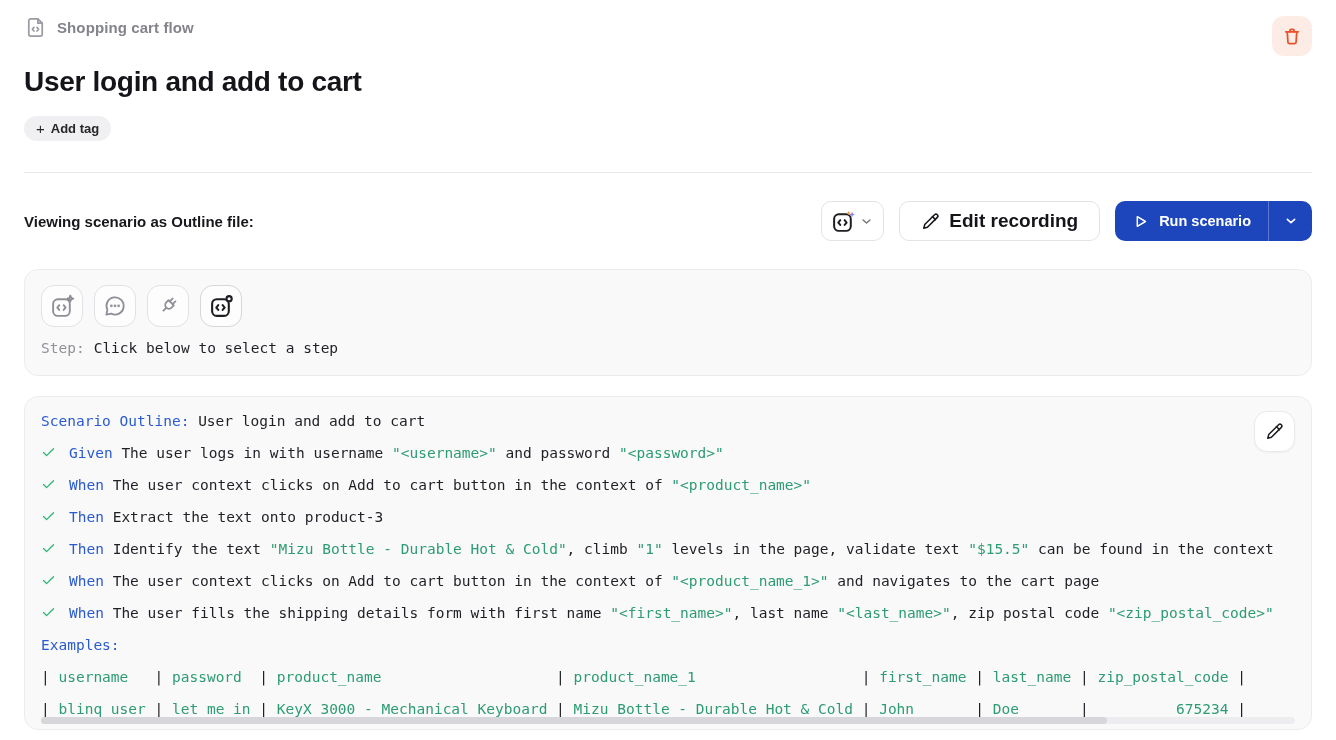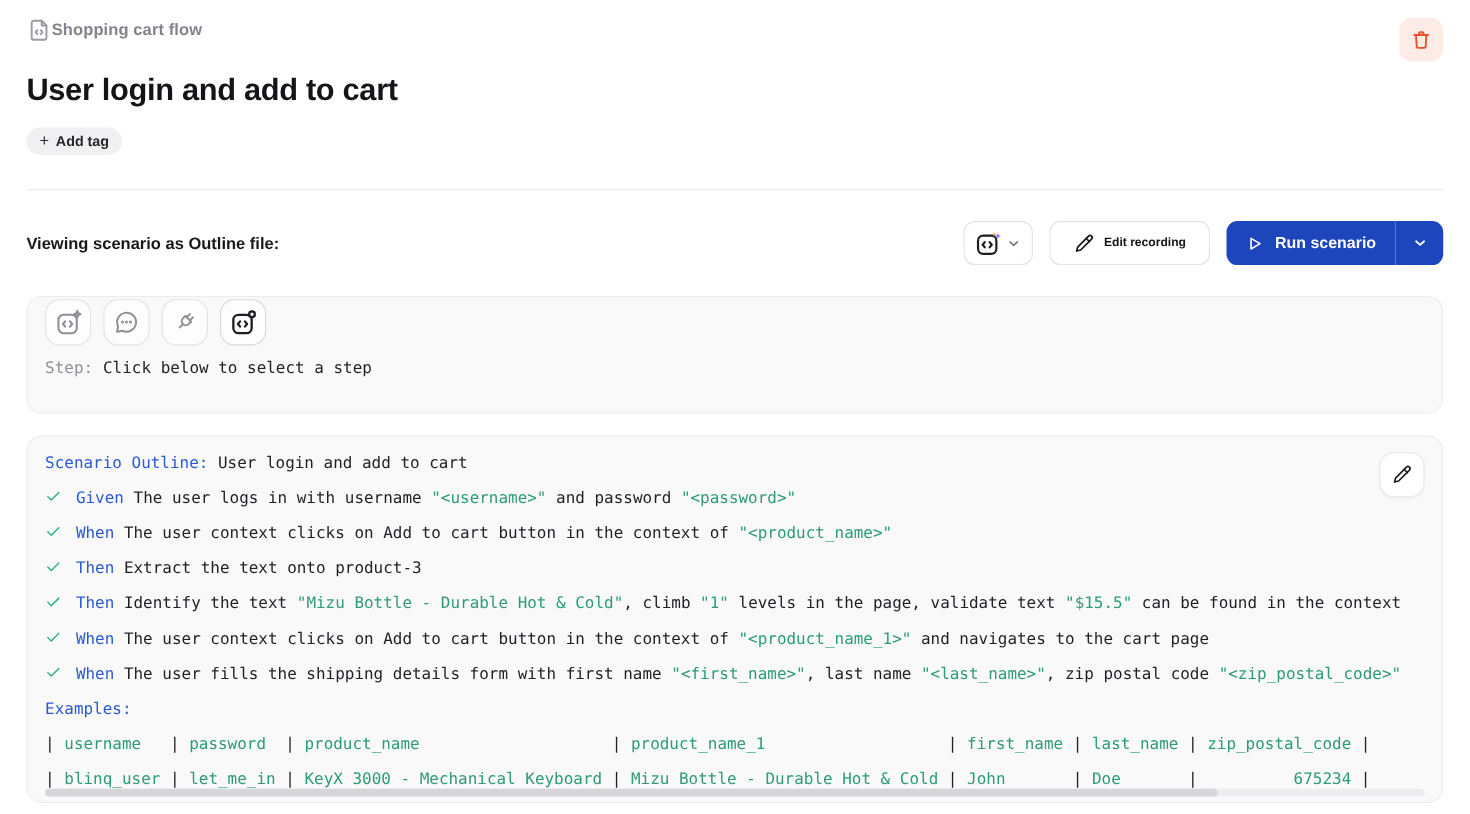--- a/index.html
+++ b/index.html
@@ -1,51 +1,51 @@
 <!DOCTYPE html>
 <html style="--keyword-blue: #2b5ad0; --string-green: #2d9c72; --check-green: #30b277; --run-button-blue: #1d46bd; --danger-orange: #e8512b; --danger-bg: #fdece5;"><head>
 <meta charset="utf-8">
 <style>
   * { margin:0; padding:0; box-sizing:border-box; }
   html,body { width:1336px; height:740px; overflow:hidden; background:#ffffff; }
   body { font-family:"Liberation Sans", sans-serif; color:#17171c; padding:0 24px; }
 
   
   .header-row { display:flex; justify-content:space-between; align-items:flex-start; padding-top:16px; }
-  .breadcrumb { display:flex; align-items:center; color:#83838c; cursor:pointer; }
+  .breadcrumb { display:flex; align-items:center; gap:10px; color:#83838c; cursor:pointer; }
   .bc-icon { display:flex; color:#9a9aa2; }
   .bc-text { font-size:15px; font-weight:600; letter-spacing:.1px; }
   .trash-btn { width:40px; height:40px; border:none; border-radius:12px;
                background:var(--danger-bg,#fdece5); color:var(--danger-orange,#e8512b);
                display:flex; align-items:center; justify-content:center; cursor:pointer; }
   .title { font-size:28px; font-weight:700; letter-spacing:-.3px; margin-top:10px; color:#141419; }
   .add-tag { margin-top:18px; height:25px; padding:0 12px; border:none; border-radius:14px;
              background:#f0f0f2; display:inline-flex; align-items:center; gap:6px;
              font-family:inherit; font-size:13px; font-weight:600; color:#26262b; cursor:pointer; }
   .add-tag .plus { font-size:15px; font-weight:500; }
   .divider { height:1px; background:#e9e9ec; margin-top:31px; }
 
   
   .toolbar-row { display:flex; justify-content:space-between; align-items:center; margin-top:28px; height:40px; }
   .viewing-label { font-size:15px; font-weight:700; }
   .toolbar-actions { display:flex; align-items:center; gap:15px; }
   .icon-dd-btn { height:40px; padding:0 9px; background:#fff; border:1px solid #e3e3e7; border-radius:10px;
                  display:flex; align-items:center; gap:3px; cursor:pointer; color:#1d1d22; }
   .chev { display:flex; color:#74747d; }
   .edit-rec-btn { height:40px; padding:0 21px; background:#fff; border:1px solid #e3e3e7; border-radius:10px;
-                  display:flex; align-items:center; gap:9px; font-family:inherit; font-size:11px;
+                  display:flex; align-items:center; gap:9px; font-family:inherit; font-size:19px;
                   font-weight:600; color:#141419; cursor:pointer; }
   .run-split { height:40px; border-radius:10px; overflow:hidden; display:flex; background:var(--run-button-blue,#1d46bd); }
   .run-main { height:40px; padding:0 17px; border:none; background:transparent; display:flex; align-items:center;
               gap:10px; font-family:inherit; font-size:14.5px; font-weight:700; color:#fff; cursor:pointer; }
   .run-chev { width:44px; height:40px; border:none; background:transparent; color:#fff;
               border-left:1px solid rgba(255,255,255,.28); display:flex; align-items:center; justify-content:center; cursor:pointer; }
 
   
-  .step-panel { margin-top:28px; height:107px; background:#f9f9fa; border:1px solid #ececef; border-radius:14px; padding:2px 16px; }
+  .step-panel { margin-top:28px; height:107px; background:#f9f9fa; border:1px solid #ececef; border-radius:14px; padding:15px 16px; }
   .step-icons { display:flex; gap:11px; }
   .step-icon-btn { width:42px; height:42px; background:#fdfdfe; border:1px solid #e2e2e6; border-radius:13px;
                    display:flex; align-items:center; justify-content:center; color:#8e8e96; cursor:pointer; }
   .step-icon-btn.active { color:#1d1d22; border-color:#d6d6db; }
   .step-line { margin-top:13px; font-family:"DejaVu Sans Mono","Liberation Mono",monospace; font-size:14.5px; }
   .step-label { color:#90909a; }
   .step-value { color:#1f1f26; margin-left:9px; }
 
   
   .code-block { position:relative; margin-top:20px; height:334px; background:#f9f9fa; border:1px solid #ececef;

